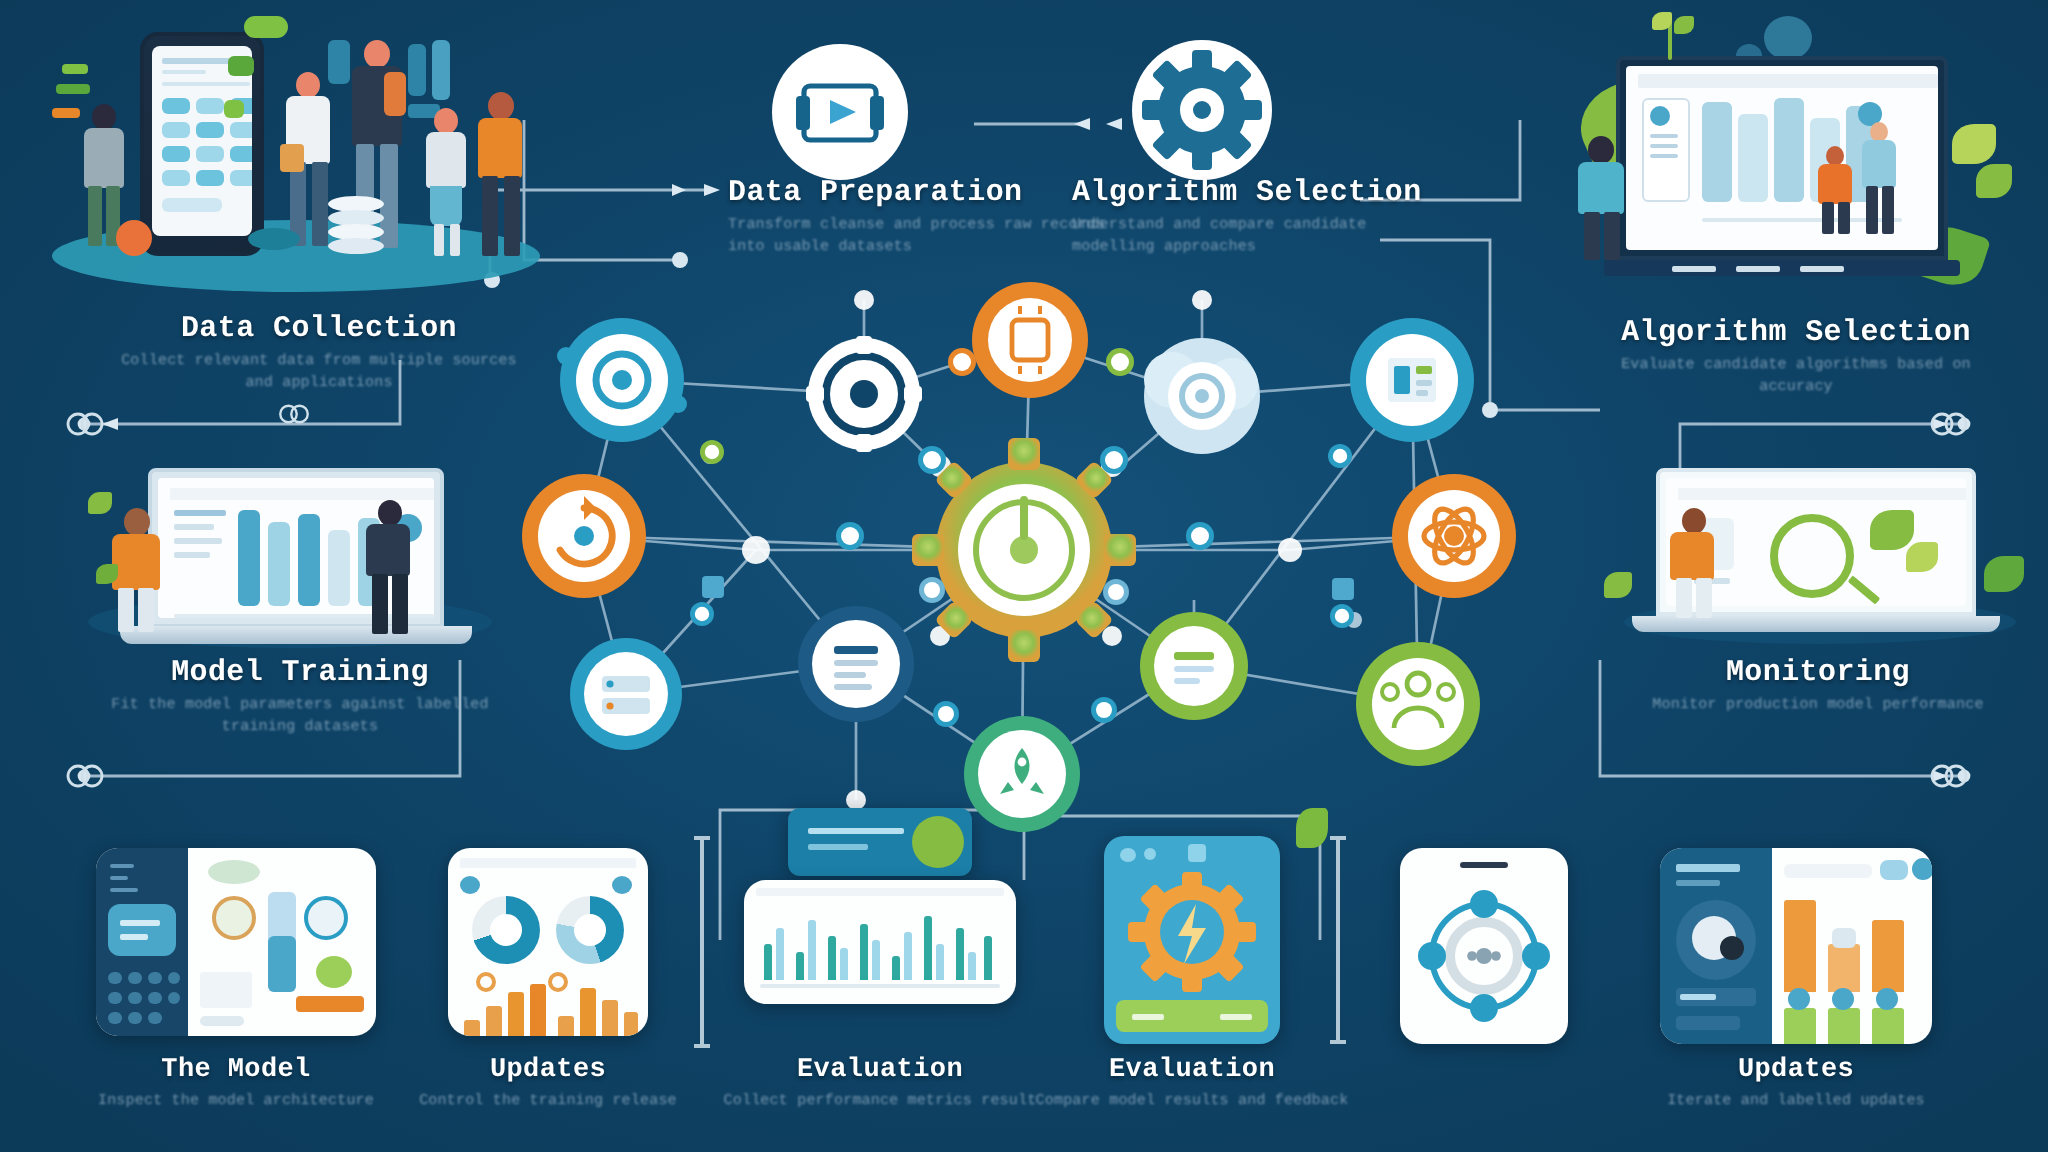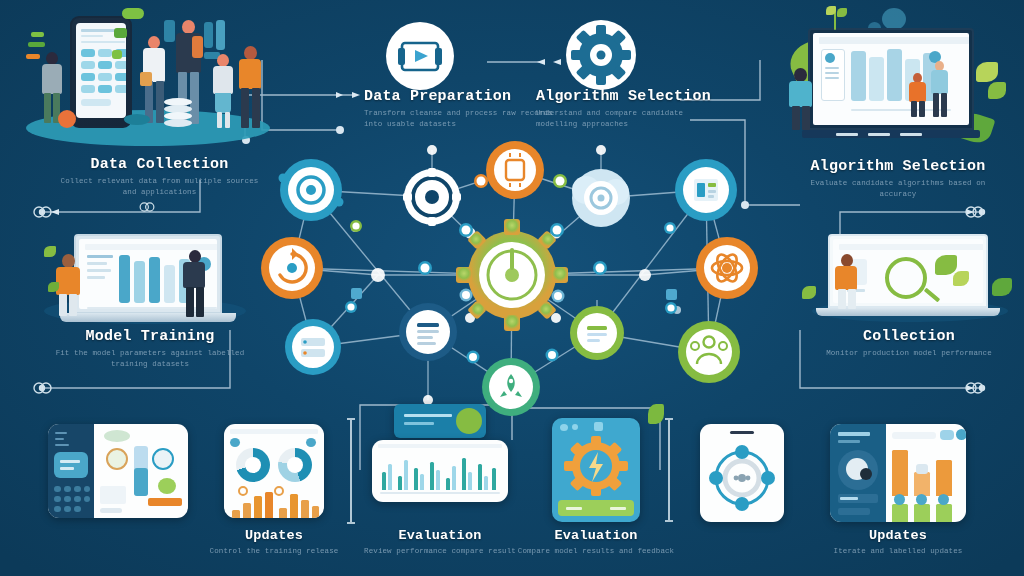--- a/index.html
+++ b/index.html
@@ -632,21 +632,21 @@
       <div class="p-head" style="left:7px;top:0;width:12px;height:13px;background:#8a4a2e;"></div>
       <div class="p-body" style="left:1px;top:12px;width:22px;height:24px;background:#e8862a;"></div>
       <div class="p-leg" style="left:4px;top:35px;width:8px;height:20px;background:#e4edf2;"></div>
       <div class="p-leg" style="left:14px;top:35px;width:8px;height:20px;background:#e4edf2;"></div>
     </div>
     <div class="leaf" style="left:196px;top:50px;width:20px;height:18px;background:#5fa83c;"></div>
     <div class="leaf" style="left:6px;top:58px;width:14px;height:13px;background:#86bc42;"></div>
   </div>
 
   <div class="label-block center" style="left:796px; top:328px; width:226px;">
-    <div class="lbl-title">Collection</div>
+    <div class="lbl-title">Monitoring</div>
     <div class="lbl-sub">Monitor production model performance</div>
   </div>
 
   <div class="card" style="left:48px; top:424px; width:140px; height:94px;">
     <div class="abs" style="left:0;top:0;width:46px;height:94px;background:#174668;">
       <div class="rowline" style="left:7px;top:8px;width:12px;height:2px;background:#5d93b4;"></div>
       <div class="rowline" style="left:7px;top:14px;width:9px;height:2px;background:#5d93b4;"></div>
       <div class="rowline" style="left:7px;top:20px;width:14px;height:2px;background:#5d93b4;"></div>
       <div class="chip" style="left:6px;top:28px;width:34px;height:26px;border-radius:6px;background:#4aa7c9;"></div>
       <div class="rowline" style="left:12px;top:36px;width:20px;height:3px;background:#d3ebf4;"></div>
@@ -665,20 +665,24 @@
     </div>
     <div class="blob" style="left:56px;top:6px;width:26px;height:12px;background:#cfe6d2;"></div>
     <div class="blob" style="left:58px;top:24px;width:22px;height:22px;border:2px solid #d9a35a;background:#eaf3e3;"></div>
     <div class="blob" style="left:104px;top:24px;width:22px;height:22px;border:2px solid #2a9dc4;background:#eaf3f7;"></div>
     <div class="chip" style="left:86px;top:22px;width:14px;height:50px;background:#bcdcef;"></div>
     <div class="chip" style="left:86px;top:44px;width:14px;height:28px;background:#4aa7c9;"></div>
     <div class="blob" style="left:110px;top:54px;width:18px;height:16px;background:#9ccf5a;"></div>
     <div class="chip" style="left:52px;top:62px;width:26px;height:18px;background:#eef4f8;border-radius:2px;"></div>
     <div class="chip" style="left:100px;top:74px;width:34px;height:8px;background:#e8862a;border-radius:2px;"></div>
     <div class="chip" style="left:52px;top:84px;width:22px;height:5px;background:#dfe9f0;"></div>
+  </div>
+  <div class="label-block center" style="left:38px; top:528px; width:160px;">
+    <div class="lbl-title sm">The Model</div>
+    <div class="lbl-sub">Inspect the model architecture</div>
   </div>
 
   <div class="card" style="left:224px; top:424px; width:100px; height:94px;">
     <div class="rowline" style="left:6px;top:5px;width:88px;height:5px;background:#eef4f8;"></div>
     <div class="blob" style="left:6px;top:14px;width:10px;height:9px;background:#4aa7c9;"></div>
     <div class="blob" style="left:82px;top:14px;width:10px;height:9px;background:#4aa7c9;"></div>
     <div class="donut" style="left:12px;top:24px;width:34px;height:34px;"></div>
     <div class="donut" style="left:54px;top:24px;width:34px;height:34px;background:conic-gradient(#1e8fb4 0 45%, #9fd2e4 45% 78%, #e8eff3 78% 100%);"></div>
     <div class="blob" style="left:14px;top:62px;width:10px;height:10px;border:2px solid #e8a04a;background:transparent;"></div>
     <div class="blob" style="left:50px;top:62px;width:10px;height:10px;border:2px solid #e8a04a;background:transparent;"></div>
@@ -723,21 +727,21 @@
         <div class="bar" style="left:88px;width:4px;height:18px;background:#9ed7e9;"></div>
         <div class="bar" style="left:98px;width:4px;height:26px;background:#2fa8a0;"></div>
         <div class="bar" style="left:104px;width:4px;height:14px;background:#9ed7e9;"></div>
         <div class="bar" style="left:112px;width:4px;height:22px;background:#2fa8a0;"></div>
       </div>
       <div class="rowline" style="left:8px;top:52px;width:120px;height:1.5px;background:#dfeaf1;"></div>
     </div>
   </div>
   <div class="label-block center" style="left:360px; top:528px; width:160px;">
     <div class="lbl-title sm">Evaluation</div>
-    <div class="lbl-sub">Review performance compare result</div>
+    <div class="lbl-sub">Collect performance metrics result</div>
   </div>
 
   <div class="card" style="left:552px; top:418px; width:88px; height:104px; background:#3fa8cf; border-radius:10px;">
     <div class="blob" style="left:8px;top:6px;width:8px;height:7px;background:#8ed3ea;"></div>
     <div class="blob" style="left:20px;top:6px;width:6px;height:6px;background:#8ed3ea;"></div>
     <div class="chip" style="left:42px;top:4px;width:9px;height:9px;background:#8ed3ea;border-radius:2px;"></div>
     <svg viewBox="0 0 88 70" style="position:absolute;left:0;top:16px;width:88px;height:70px;">
       <g fill="#f0a03c">
         <circle cx="44" cy="32" r="24"></circle>
         <rect x="39" y="2" width="10" height="12" rx="2"></rect>

